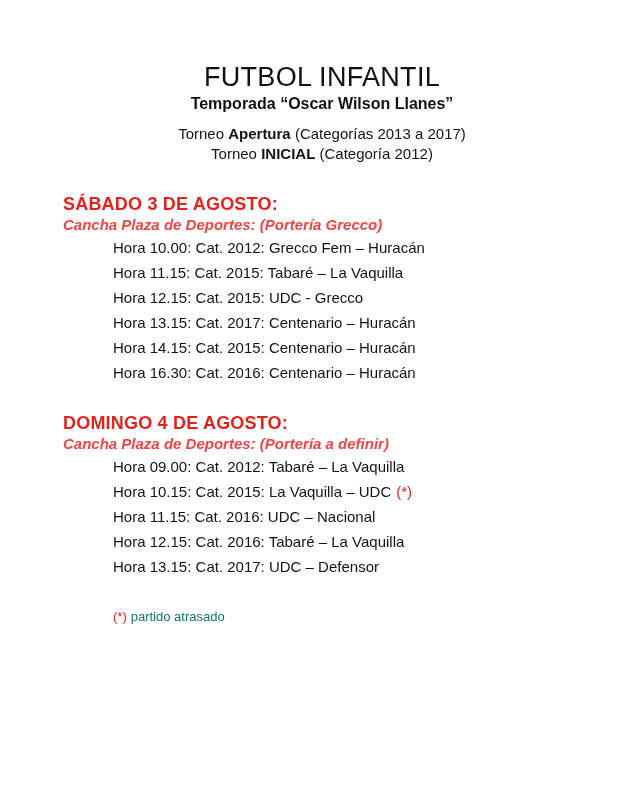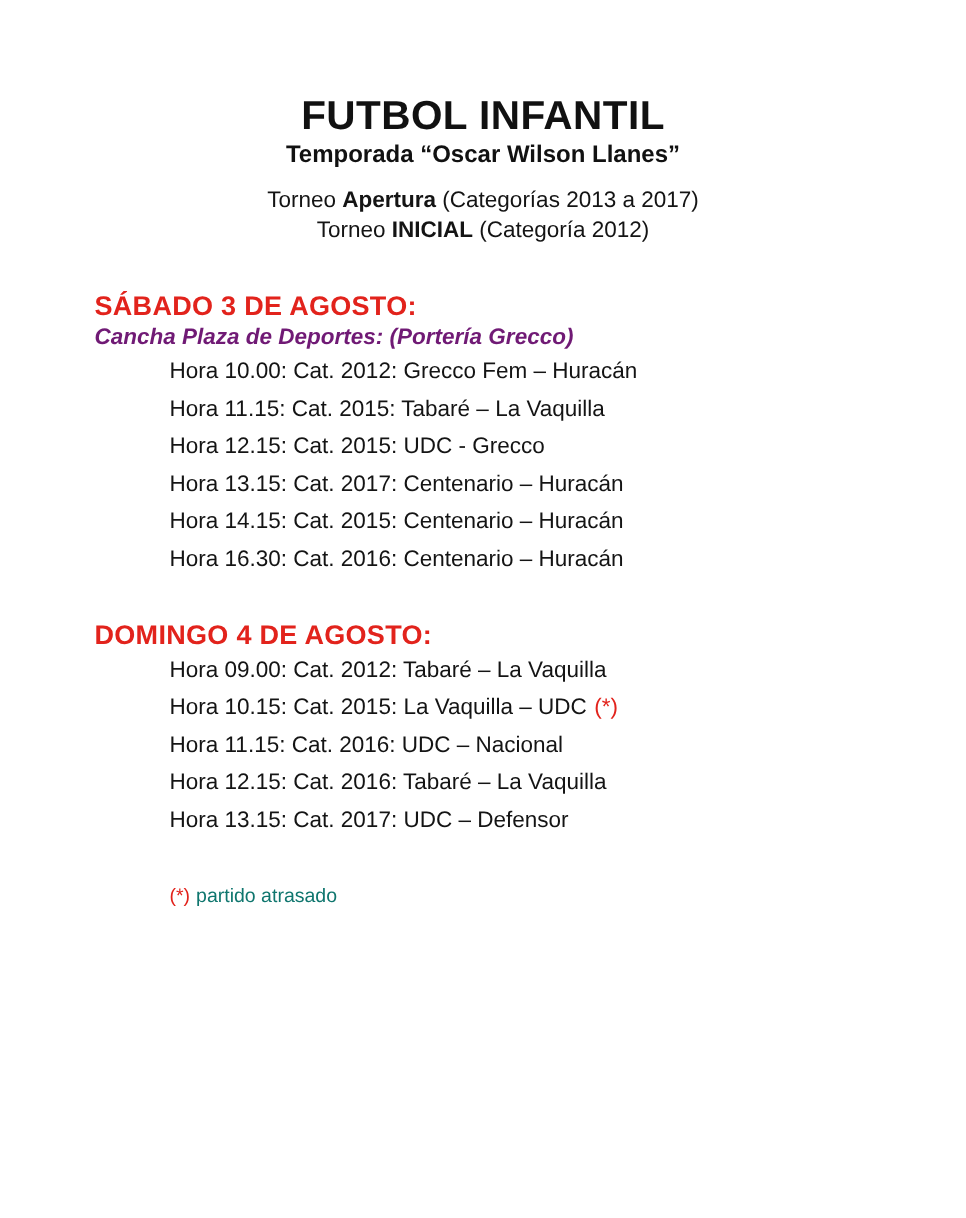--- a/index.html
+++ b/index.html
@@ -9,21 +9,21 @@
     width: 644px;
     height: 812px;
     background: #ffffff;
     font-family: "Liberation Sans", "DejaVu Sans", sans-serif;
     color: #141414;
     overflow: hidden;
   }
   .doc-header { padding-top: 63px; text-align: center; }
   .doc-title {
     font-size: 27px;
-    font-weight: bold;
+    font-weight: normal;
     line-height: 29px;
     letter-spacing: 0.3px;
     color: #111111;
   }
   .doc-subtitle {
     font-size: 16px;
     font-weight: bold;
     line-height: 20px;
     margin-top: 2px;
     color: #111111;
@@ -38,21 +38,21 @@
     font-weight: bold;
     line-height: 21px;
     color: #e2231c;
     letter-spacing: 0.2px;
   }
   .venue-line {
     font-size: 15px;
     font-weight: bold;
     font-style: italic;
     line-height: 20px;
-    color: #701a75;
+    color: #ef4444;
   }
   .match-list { list-style: none; margin-top: 0; padding-left: 50px; }
   .match-row { font-size: 15px; line-height: 25px; white-space: nowrap; }
   .match-note { color: #e2231c; margin-left: 5px; }
   .footnote {
     margin-top: 30px;
     margin-left: 113px;
     font-size: 13px;
     line-height: 16px;
   }
@@ -81,20 +81,21 @@
       <li class="match-row"><span>Hora 11.15: Cat. 2015: Tabaré – La Vaquilla</span><span class="match-note"></span></li>
       <li class="match-row"><span>Hora 12.15: Cat. 2015: UDC - Grecco</span><span class="match-note"></span></li>
       <li class="match-row"><span>Hora 13.15: Cat. 2017: Centenario – Huracán</span><span class="match-note"></span></li>
       <li class="match-row"><span>Hora 14.15: Cat. 2015: Centenario – Huracán</span><span class="match-note"></span></li>
       <li class="match-row"><span>Hora 16.30: Cat. 2016: Centenario – Huracán</span><span class="match-note"></span></li>
     </ul>
   </section>
 
   <section class="day-section section-sunday">
     <h2 class="day-heading">DOMINGO 4 DE AGOSTO:</h2>
+    <div class="venue-line">Cancha Plaza de Deportes: (Portería a definir)</div>
     <ul class="match-list">
       <li class="match-row"><span>Hora 09.00: Cat. 2012: Tabaré – La Vaquilla</span><span class="match-note"></span></li>
       <li class="match-row"><span>Hora 10.15: Cat. 2015: La Vaquilla – UDC</span><span class="match-note">(*)</span></li>
       <li class="match-row"><span>Hora 11.15: Cat. 2016: UDC – Nacional</span><span class="match-note"></span></li>
       <li class="match-row"><span>Hora 12.15: Cat. 2016: Tabaré – La Vaquilla</span><span class="match-note"></span></li>
       <li class="match-row"><span>Hora 13.15: Cat. 2017: UDC – Defensor</span><span class="match-note"></span></li>
     </ul>
   </section>
 
   <footer class="footnote">

